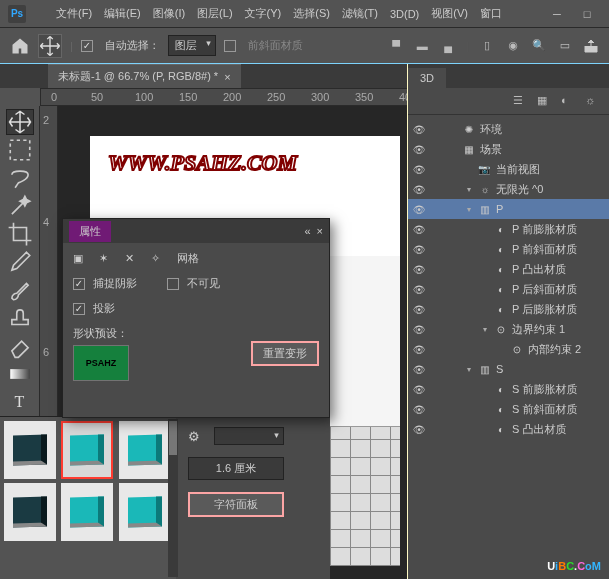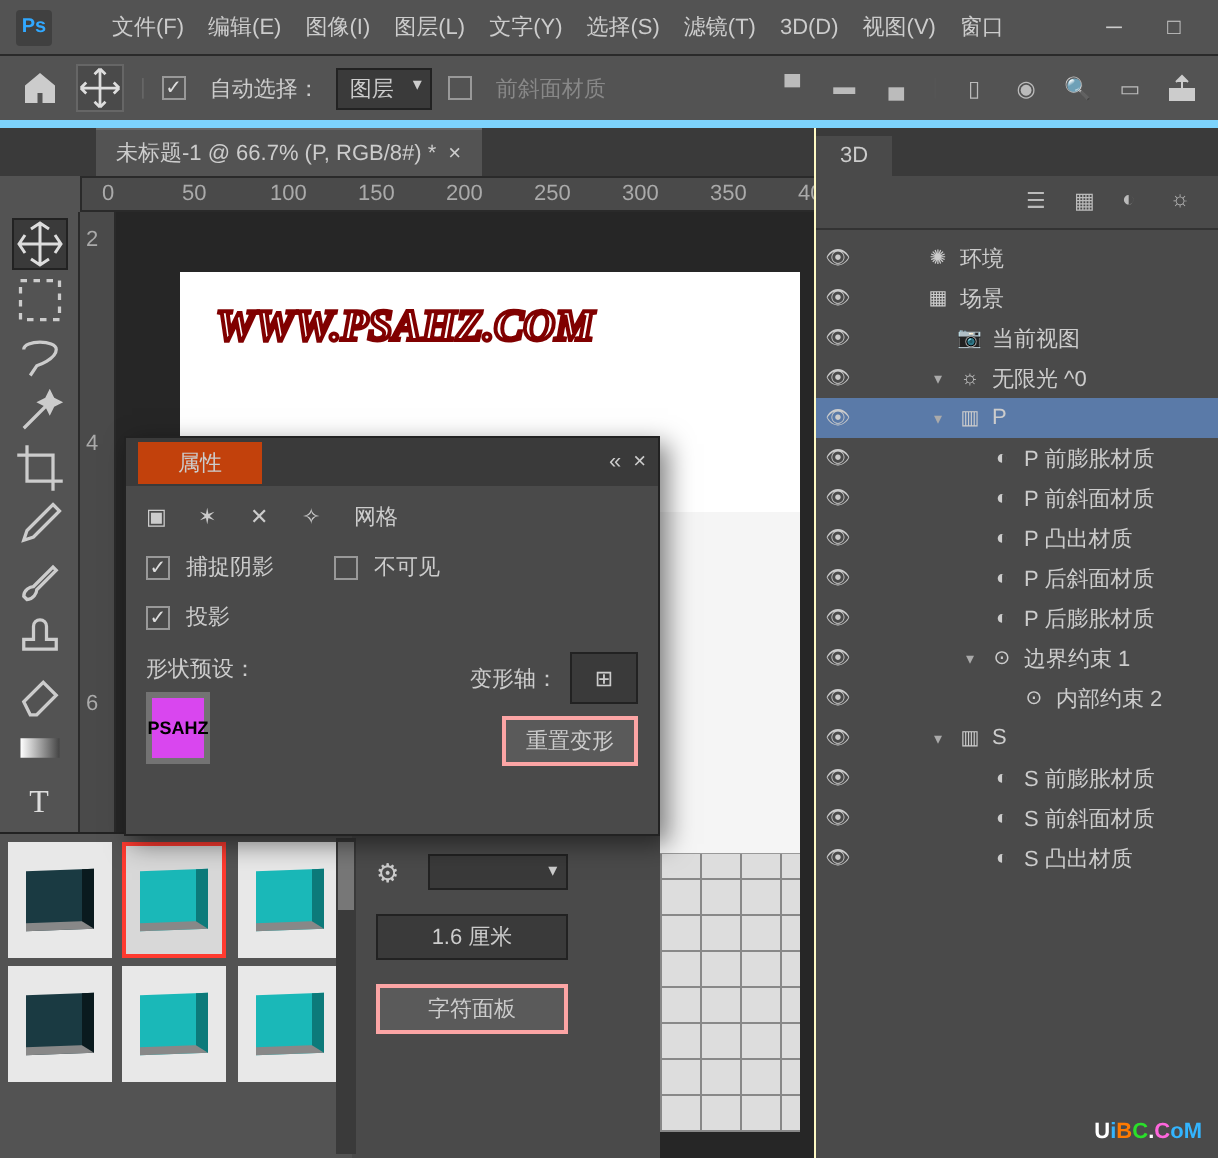--- a/index.html
+++ b/index.html
@@ -2,21 +2,21 @@
 <html><head>
 <meta charset="utf-8">
 <style>
 *{margin:0;padding:0;box-sizing:border-box;font-family:"Microsoft YaHei",sans-serif;font-size:11px;color:#ccc;user-select:none}
 body{background:#535353;width:609px;height:579px;overflow:hidden;position:relative}
 .titlebar{background:#535353;height:28px;display:flex;align-items:center;padding:0 8px;border-bottom:1px solid #2a2a2a}
 .ps-logo{width:18px;height:18px;background:#404040;color:#31a8ff;display:flex;align-items:center;justify-content:center;font-weight:bold;font-size:10px;border-radius:2px;margin-right:24px}
 .menu-item{padding:4px 6px;cursor:pointer}
 .win-controls{margin-left:auto;display:flex;gap:2px}
 .win-btn{width:28px;height:20px;display:flex;align-items:center;justify-content:center;cursor:pointer}
-.optbar{height:36px;background:#535353;display:flex;align-items:center;padding:0 10px;gap:8px;border-bottom:4px solid #7dd3fc}
+.optbar{height:36px;background:#535353;display:flex;align-items:center;padding:0 10px;gap:8px;border-bottom:1px solid #7dd3fc}
 .home-icon{width:20px;height:20px;display:flex;align-items:center;justify-content:center}
 .move-tool-icon{width:24px;height:24px;display:flex;align-items:center;justify-content:center;border:1px solid #666;background:#4a4a4a}
 .chk{width:12px;height:12px;border:1px solid #999;display:inline-flex;align-items:center;justify-content:center;margin-right:4px}
 .chk.on::after{content:"✓";font-size:10px;color:#ddd}
 .dd{background:#3a3a3a;border:1px solid #222;padding:2px 18px 2px 6px;position:relative}
 .dd::after{content:"▾";position:absolute;right:4px;top:2px;font-size:9px}
 .opt-right{margin-left:auto;display:flex;gap:10px;align-items:center}
 .opt-icon{width:16px;height:16px;display:flex;align-items:center;justify-content:center;color:#bbb}
 .doctab-row{height:24px;background:#3a3a3a;display:flex;align-items:end;padding-left:48px}
 .doctab{background:#535353;padding:4px 10px;font-size:11px;display:flex;align-items:center;gap:6px;border-top:1px solid #666}
@@ -44,29 +44,29 @@
 .p3d-icon{width:14px;height:14px;color:#bbb}
 .p3d-tree{flex:1;overflow:auto;padding:4px 0}
 .tree-row{display:flex;align-items:center;height:20px;padding-left:4px;gap:4px}
 .tree-row.sel{background:#5a7aa8}
 .eye{width:14px;text-align:center;color:#ccc;font-size:10px}
 .tw{width:10px;font-size:8px;color:#aaa;text-align:center}
 .tree-icon{width:14px;height:12px;display:flex;align-items:center;justify-content:center;font-size:10px}
 .tree-label{white-space:nowrap;font-size:11px}
 .props-panel{position:absolute;left:62px;top:218px;width:268px;height:200px;background:#4a4a4a;border:1px solid #222;box-shadow:4px 4px 12px rgba(0,0,0,.5);z-index:50}
 .props-head{display:flex;align-items:center;height:24px;background:#3a3a3a;padding:0 6px}
-.props-head .ptab{background:#c2410c;padding:3px 20px}
+.props-head .ptab{background:#701a75;padding:3px 10px}
 .props-close{margin-left:auto;display:flex;gap:6px}
 .props-body{padding:8px 10px;display:flex;flex-direction:column;gap:10px;height:calc(100% - 24px)}
 .mode-row{display:flex;gap:10px;align-items:center}
 .mode-ic{width:16px;height:14px}
 .chk-row{display:flex;align-items:center;gap:30px}
 .chk-item{display:flex;align-items:center;gap:4px}
 .preset-row{display:flex;align-items:center;justify-content:space-between;gap:8px}
-.preset-thumb{width:32px;height:36px;background:#d946ef;color:#000;font-weight:bold;font-size:9px;display:flex;align-items:center;justify-content:center;border:3px solid #737373}
+.preset-thumb{width:56px;height:36px;background:#15803d;color:#000;font-weight:bold;font-size:9px;display:flex;align-items:center;justify-content:center;border:1px solid #737373}
 .def-axis{width:34px;height:26px;background:#3a3a3a;display:flex;align-items:center;justify-content:center;border:1px solid #222}
 .btn{background:#5a5a5a;border:2px solid #fca5a5;padding:3px 10px;cursor:pointer;text-align:center}
 .shelf{position:absolute;left:0;bottom:0;width:330px;height:163px;background:#4a4a4a;border-top:1px solid #222;z-index:40;display:flex}
 .shelf-thumbs{width:176px;background:#535353;padding:4px;display:grid;grid-template-columns:repeat(3,1fr);gap:4px;align-content:start}
 .th{width:52px;height:58px;background:#e8e8e8;display:flex;align-items:center;justify-content:center;cursor:pointer}
 .th .cube{width:34px;height:30px;background:#1ab8b8;border-right:6px solid #0c7a7a;border-bottom:4px solid #888;transform:skewY(-2deg)}
 .th.dark .cube{background:#1a3a42;border-right-color:#0a1a1e}
 .th.sel{outline:2px solid #ff3b30;outline-offset:-2px;background:#d8d8d8}
 .shelf-ctrl{flex:1;padding:10px 12px;display:flex;flex-direction:column;gap:12px}
 .shelf-sb{position:absolute;right:152px;top:2px;width:10px;height:158px;background:#3a3a3a}
@@ -406,24 +406,20 @@
     <div class="chk-item">
         <div class="chk on"></div>
         <span>投影</span>
       </div>
     <div class="preset-row">
       <div style="display:flex;flex-direction:column;gap:4px">
         <span>形状预设：</span>
         <div class="preset-thumb">PSAHZ</div>
       </div>
       <div style="display:flex;flex-direction:column;gap:6px;align-items:end">
-        <div style="display:flex;align-items:center;gap:6px">
-          <span>变形轴：</span>
-          <div class="def-axis">⊞</div>
-        </div>
         <div class="btn">重置变形</div>
       </div>
     </div>
   </div>
 </div>
 
 <div class="shelf">
   <div class="shelf-thumbs">
     <div class="th dark">
         <div class="cube"></div>

